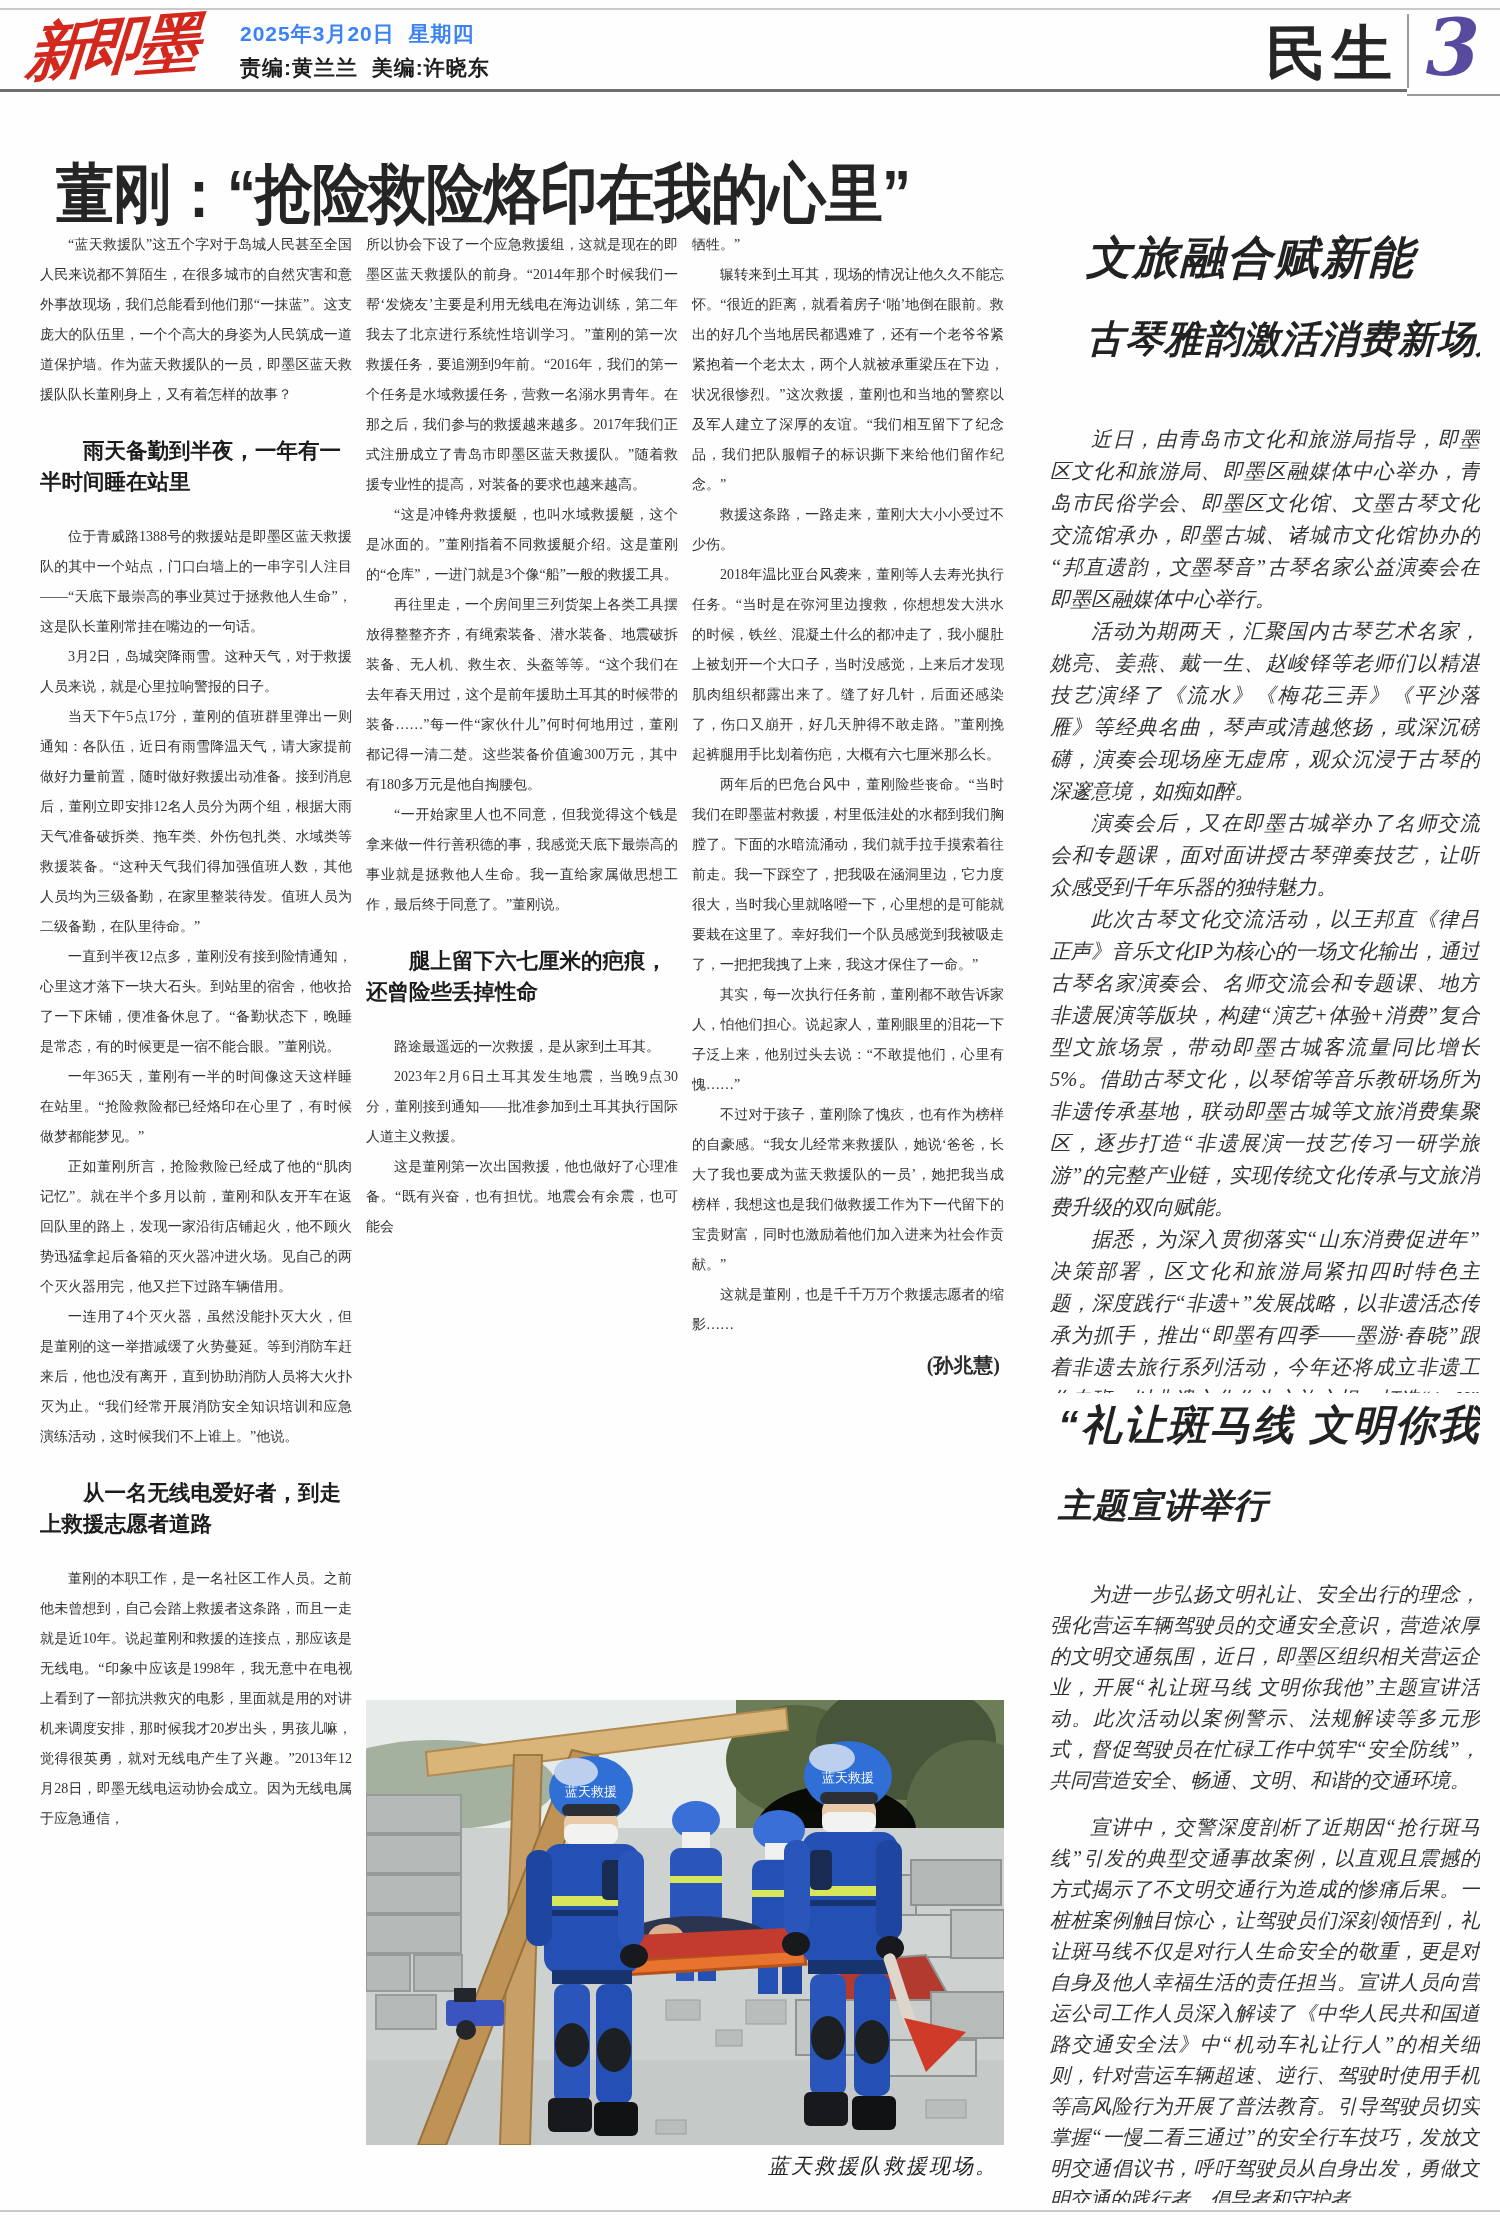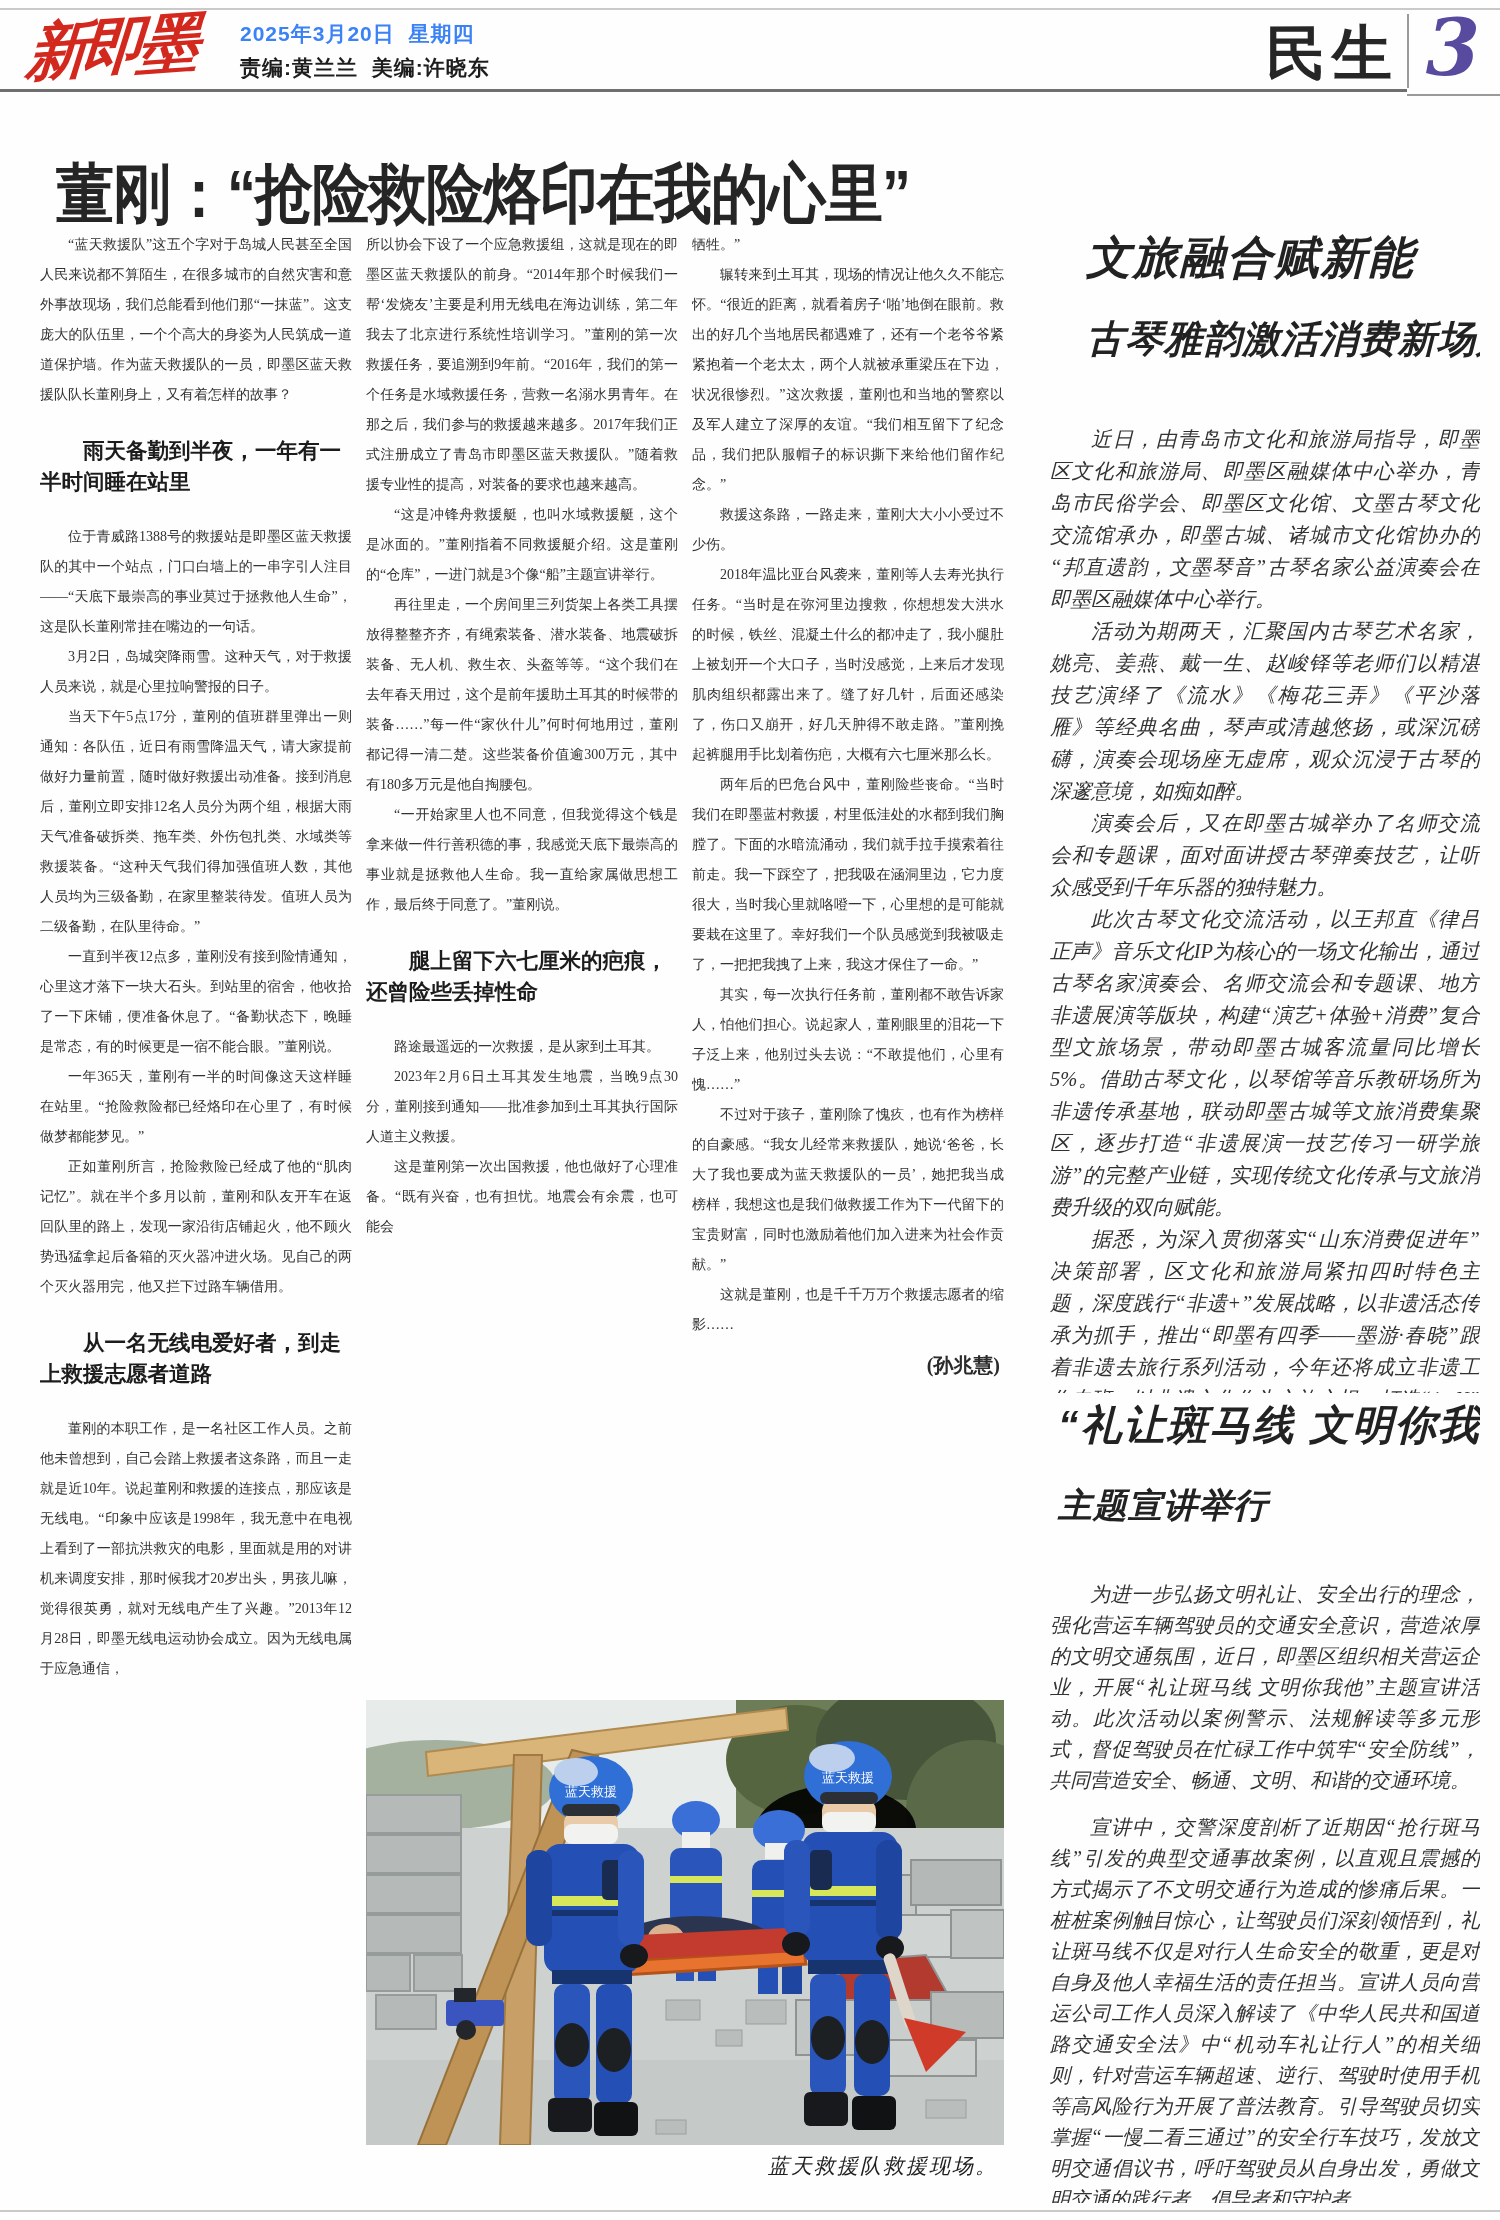--- a/index.html
+++ b/index.html
@@ -115,26 +115,27 @@
 
 <div class="news-col" id="col1">
     <p class="para">“蓝天救援队”这五个字对于岛城人民甚至全国人民来说都不算陌生，在很多城市的自然灾害和意外事故现场，我们总能看到他们那“一抹蓝”。这支庞大的队伍里，一个个高大的身姿为人民筑成一道道保护墙。作为蓝天救援队的一员，即墨区蓝天救援队队长董刚身上，又有着怎样的故事？</p>
     <h3 class="subhead">雨天备勤到半夜，一年有一半时间睡在站里</h3>
     <p class="para">位于青威路1388号的救援站是即墨区蓝天救援队的其中一个站点，门口白墙上的一串字引人注目——“天底下最崇高的事业莫过于拯救他人生命”，这是队长董刚常挂在嘴边的一句话。</p>
     <p class="para">3月2日，岛城突降雨雪。这种天气，对于救援人员来说，就是心里拉响警报的日子。</p>
     <p class="para">当天下午5点17分，董刚的值班群里弹出一则通知：各队伍，近日有雨雪降温天气，请大家提前做好力量前置，随时做好救援出动准备。接到消息后，董刚立即安排12名人员分为两个组，根据大雨天气准备破拆类、拖车类、外伤包扎类、水域类等救援装备。“这种天气我们得加强值班人数，其他人员均为三级备勤，在家里整装待发。值班人员为二级备勤，在队里待命。”</p>
     <p class="para">一直到半夜12点多，董刚没有接到险情通知，心里这才落下一块大石头。到站里的宿舍，他收拾了一下床铺，便准备休息了。“备勤状态下，晚睡是常态，有的时候更是一宿不能合眼。”董刚说。</p>
     <p class="para">一年365天，董刚有一半的时间像这天这样睡在站里。“抢险救险都已经烙印在心里了，有时候做梦都能梦见。”</p>
     <p class="para">正如董刚所言，抢险救险已经成了他的“肌肉记忆”。就在半个多月以前，董刚和队友开车在返回队里的路上，发现一家沿街店铺起火，他不顾火势迅猛拿起后备箱的灭火器冲进火场。见自己的两个灭火器用完，他又拦下过路车辆借用。</p>
+    <p class="para">一连用了4个灭火器，虽然没能扑灭大火，但是董刚的这一举措减缓了火势蔓延。等到消防车赶来后，他也没有离开，直到协助消防人员将大火扑灭为止。“我们经常开展消防安全知识培训和应急演练活动，这时候我们不上谁上。”他说。</p>
     <h3 class="subhead">从一名无线电爱好者，到走上救援志愿者道路</h3>
     <p class="para">董刚的本职工作，是一名社区工作人员。之前他未曾想到，自己会踏上救援者这条路，而且一走就是近10年。说起董刚和救援的连接点，那应该是无线电。“印象中应该是1998年，我无意中在电视上看到了一部抗洪救灾的电影，里面就是用的对讲机来调度安排，那时候我才20岁出头，男孩儿嘛，觉得很英勇，就对无线电产生了兴趣。”2013年12月28日，即墨无线电运动协会成立。因为无线电属于应急通信，</p>
   </div>
 <div class="news-col" id="col2">
     <p class="para cont">所以协会下设了一个应急救援组，这就是现在的即墨区蓝天救援队的前身。“2014年那个时候我们一帮‘发烧友’主要是利用无线电在海边训练，第二年我去了北京进行系统性培训学习。”董刚的第一次救援任务，要追溯到9年前。“2016年，我们的第一个任务是水域救援任务，营救一名溺水男青年。在那之后，我们参与的救援越来越多。2017年我们正式注册成立了青岛市即墨区蓝天救援队。”随着救援专业性的提高，对装备的要求也越来越高。</p>
-    <p class="para">“这是冲锋舟救援艇，也叫水域救援艇，这个是冰面的。”董刚指着不同救援艇介绍。这是董刚的“仓库”，一进门就是3个像“船”主题宣讲举行。</p>
+    <p class="para">“这是冲锋舟救援艇，也叫水域救援艇，这个是冰面的。”董刚指着不同救援艇介绍。这是董刚的“仓库”，一进门就是3个像“船”一般的救援工具。</p>
     <p class="para">再往里走，一个房间里三列货架上各类工具摆放得整整齐齐，有绳索装备、潜水装备、地震破拆装备、无人机、救生衣、头盔等等。“这个我们在去年春天用过，这个是前年援助土耳其的时候带的装备……”每一件“家伙什儿”何时何地用过，董刚都记得一清二楚。这些装备价值逾300万元，其中有180多万元是他自掏腰包。</p>
     <p class="para">“一开始家里人也不同意，但我觉得这个钱是拿来做一件行善积德的事，我感觉天底下最崇高的事业就是拯救他人生命。我一直给家属做思想工作，最后终于同意了。”董刚说。</p>
     <h3 class="subhead">腿上留下六七厘米的疤痕，还曾险些丢掉性命</h3>
     <p class="para">路途最遥远的一次救援，是从家到土耳其。</p>
     <p class="para">2023年2月6日土耳其发生地震，当晚9点30分，董刚接到通知——批准参加到土耳其执行国际人道主义救援。</p>
     <p class="para">这是董刚第一次出国救援，他也做好了心理准备。“既有兴奋，也有担忧。地震会有余震，也可能会</p>
   </div>
 <div class="news-col" id="col3">
     <p class="para cont">牺牲。”</p>
     <p class="para">辗转来到土耳其，现场的情况让他久久不能忘怀。“很近的距离，就看着房子‘啪’地倒在眼前。救出的好几个当地居民都遇难了，还有一个老爷爷紧紧抱着一个老太太，两个人就被承重梁压在下边，状况很惨烈。”这次救援，董刚也和当地的警察以及军人建立了深厚的友谊。“我们相互留下了纪念品，我们把队服帽子的标识撕下来给他们留作纪念。”</p>

